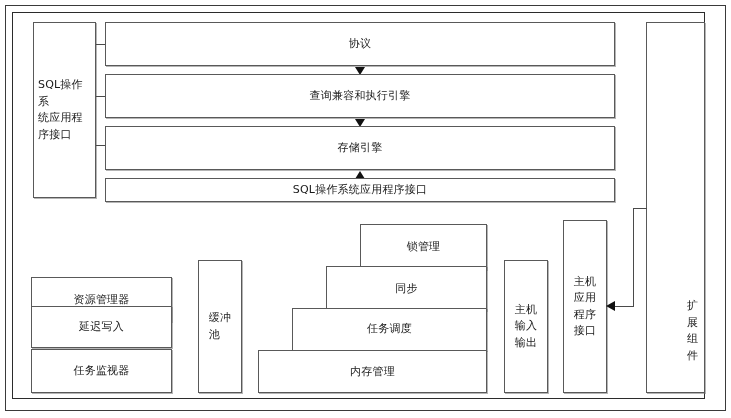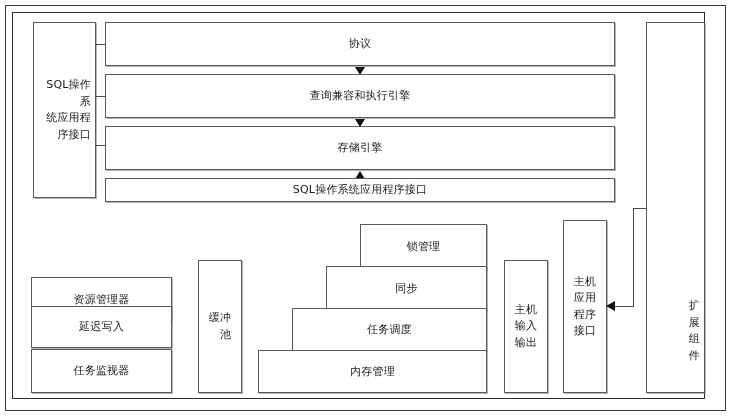--- a/index.html
+++ b/index.html
@@ -24,21 +24,21 @@
   }
   
   .box{
     position:absolute;
     border:1px solid #595959;
     box-sizing:border-box;
     background:#ffffff;
     display:flex;
     align-items:center;
     justify-content:center;
-    text-align:right;
+    text-align:left;
     color:#1a1a1a;
     font-size:11px;
     line-height:1.38;
     letter-spacing:0.2px;
     box-shadow:1px 1px 0 rgba(120,120,120,0.55);
   }
   .box .lbl{display:block;padding:0 4px;white-space:pre-line;}
   .vert .lbl{white-space:pre-line;line-height:1.5;}
 
   
@@ -117,21 +117,21 @@
     <span class="lbl">缓冲
 池</span>
   </div>
 
   <div class="box" style="left:360px;top:224px;width:127px;height:46px;">
     <span class="lbl">锁管理</span>
   </div>
   <div class="box" style="left:326px;top:266px;width:161px;height:45px;">
     <span class="lbl">同步</span>
   </div>
-  <div class="box" style="left:292px;top:308px;width:195px;height:43px;">
+  <div class="box" style="left:292px;top:308px;width:195px;height:43px;font-family:Liberation Mono, monospace;">
     <span class="lbl">任务调度</span>
   </div>
   <div class="box" style="left:258px;top:350px;width:229px;height:43px;">
     <span class="lbl">内存管理</span>
   </div>
 
   <div class="box vert" style="left:504px;top:260px;width:44px;height:133px;">
     <span class="lbl">主机
 输入
 输出</span>

